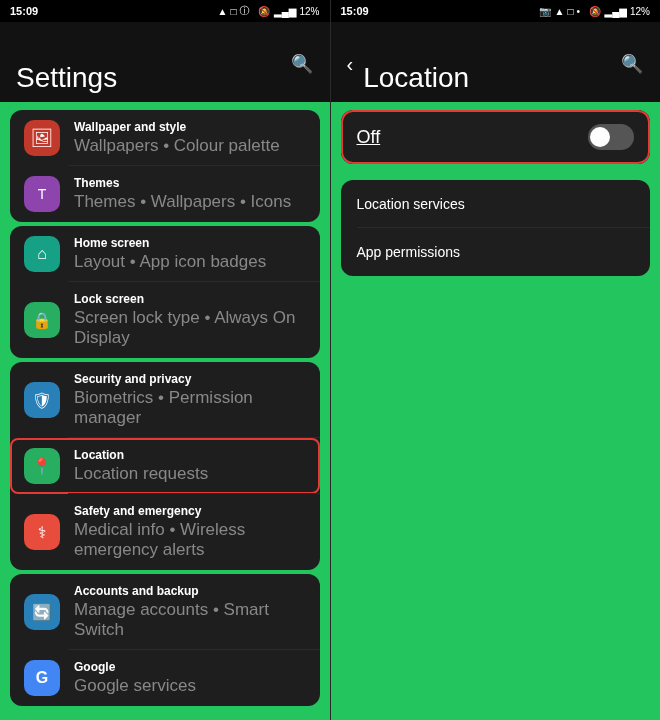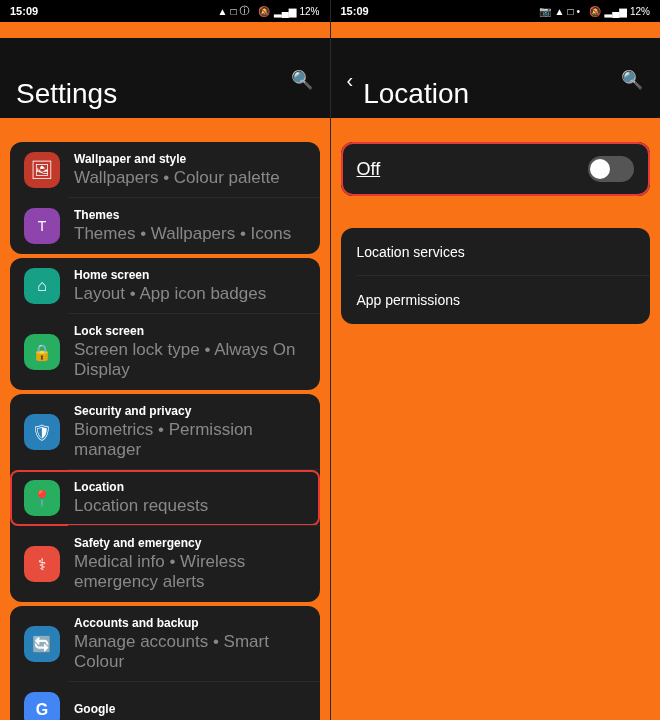--- a/index.html
+++ b/index.html
@@ -10,23 +10,22 @@
       font-family: 'Segoe UI', sans-serif;
       background: #000;
       overflow: hidden;
     }
 
     
     .panel {
       flex: 1;
       display: flex;
       flex-direction: column;
-      background: #f97316;
+      background: #22c55e;
       overflow: hidden;
-      gap: 16px;
     }
     .panel + .panel {
       border-left: 1px solid #2a2a2a;
     }
 
     
     .status-bar {
       display: flex;
       justify-content: space-between;
       align-items: center;
@@ -286,27 +285,28 @@
           <div class="item-subtitle">Medical info • Wireless emergency alerts</div>
         </div>
       </div>
     </div>
 
     <div class="settings-group">
       <div class="settings-item">
         <div class="item-icon" style="background:#2980b9; color:#fff; font-size:16px;">🔄</div>
         <div class="item-text">
           <div class="item-title">Accounts and backup</div>
-          <div class="item-subtitle">Manage accounts • Smart Colour</div>
+          <div class="item-subtitle">Manage accounts • Smart Switch</div>
         </div>
       </div>
       <div class="settings-item">
         <div class="item-icon" style="background:#4285F4; color:#fff; font-size:16px; font-weight:700;">G</div>
         <div class="item-text">
           <div class="item-title">Google</div>
+          <div class="item-subtitle">Google services</div>
         </div>
       </div>
     </div>
 
   </div>
 </div>
 
 <div class="panel">
 
   <div class="status-bar">

